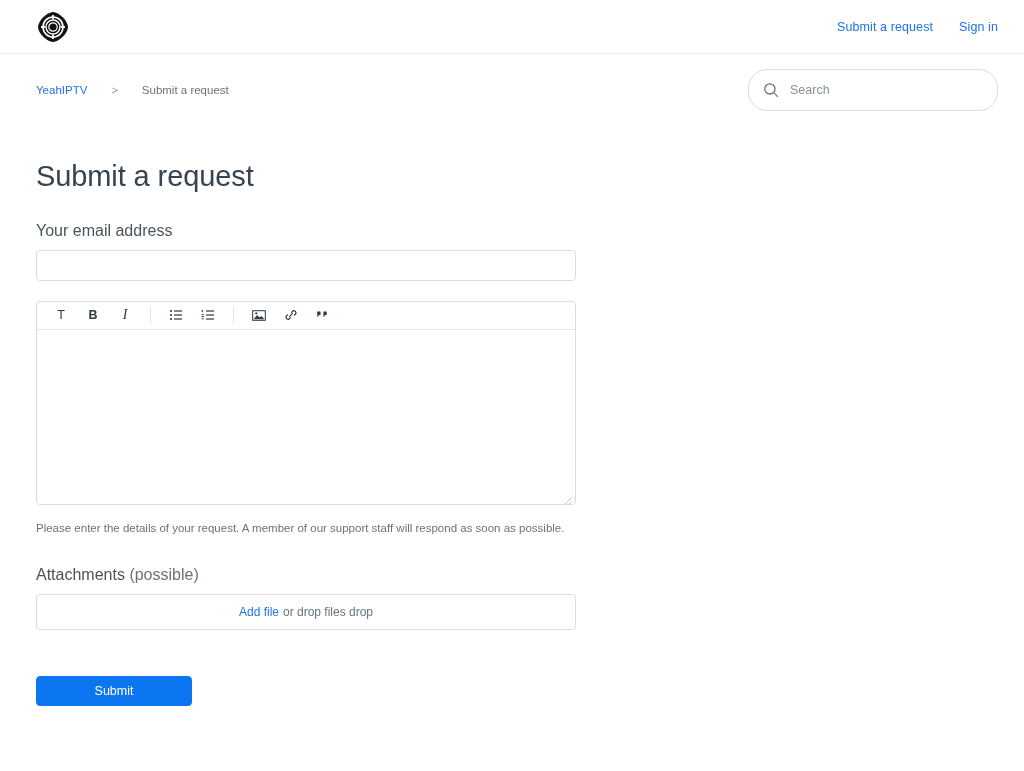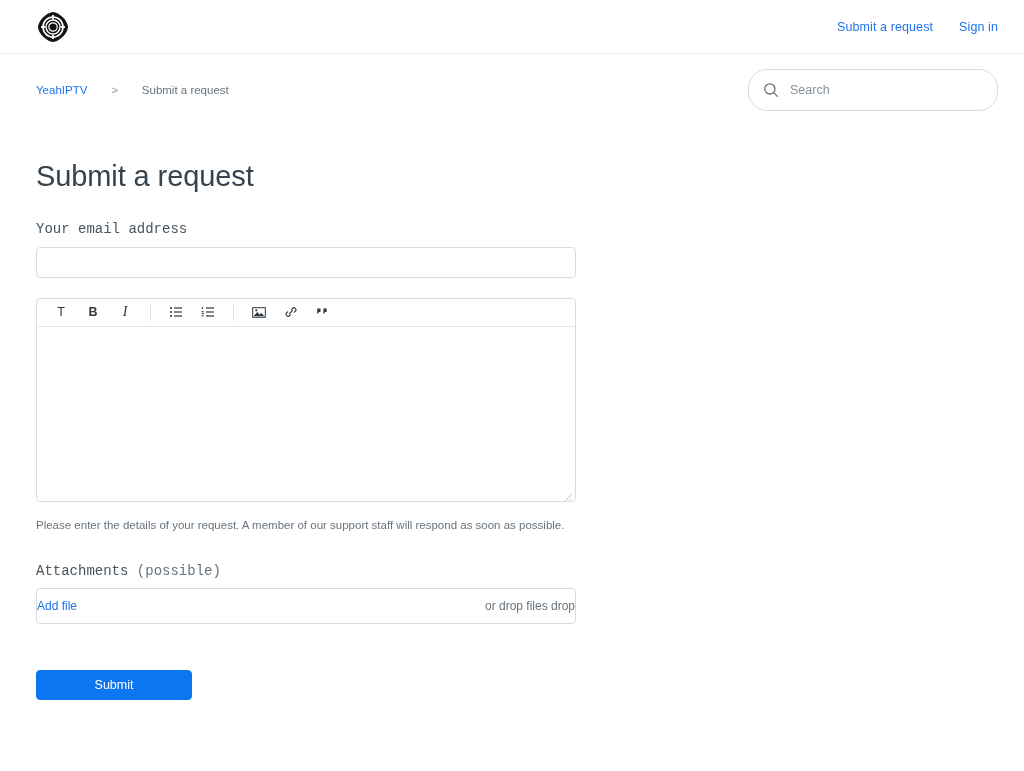--- a/index.html
+++ b/index.html
@@ -118,25 +118,24 @@
 
   .form {
     width: 540px;
     margin-top: 27px;
   }
 
   .field { margin-bottom: 20px; }
 
   .field-label {
     display: block;
-    font-size: 14px;
+    font-size: 16px;
     color: #49545c;
     margin-bottom: 7px;
     line-height: 1.4;
-    font-family: Liberation Mono, monospace;
   }
   .field-label .optional { color: #68737d; }
 
   .text-input {
     display: block;
     width: 540px;
     height: 31px;
     border: 1px solid #d8dcde;
     border-radius: 4px;
     background: #fff;
@@ -228,21 +227,21 @@
 
   
   .attach-block { margin-top: 28px; }
   .dropzone {
     width: 540px;
     height: 36px;
     border: 1px solid #d8dcde;
     border-radius: 4px;
     display: flex;
     align-items: center;
-    justify-content: space-between;
+    justify-content: center;
     background: #fff;
     font-size: 12px;
     color: #68737d;
   }
   .dropzone .add-file {
     color: #1f73e8;
     text-decoration: none;
     margin-right: 4px;
   }
 

